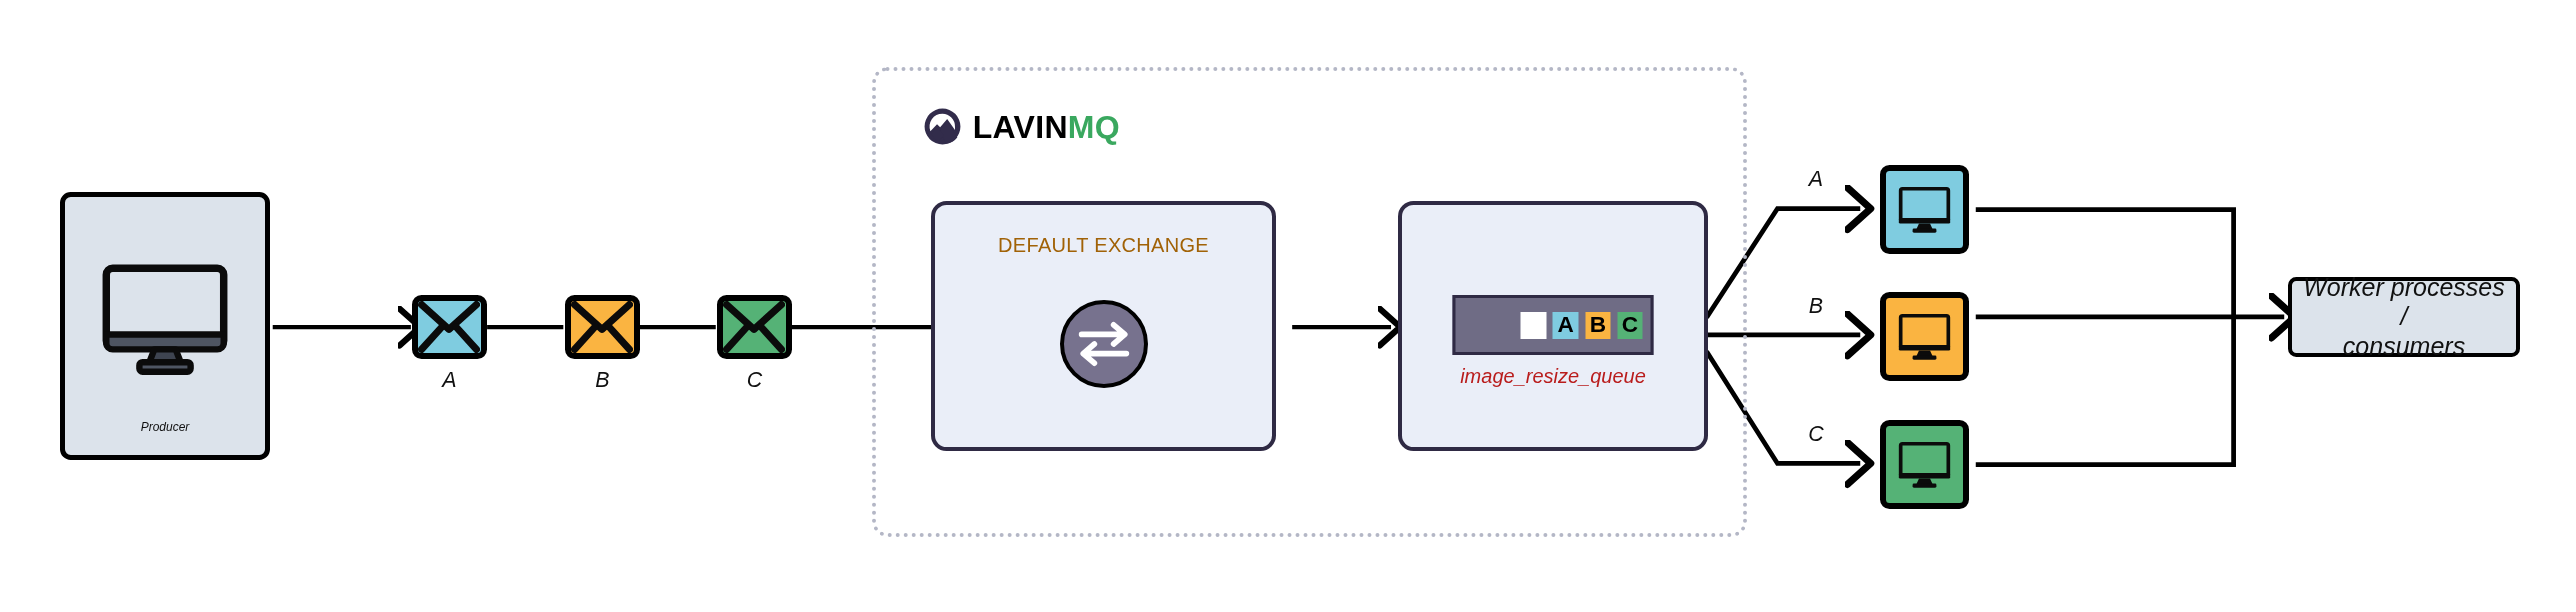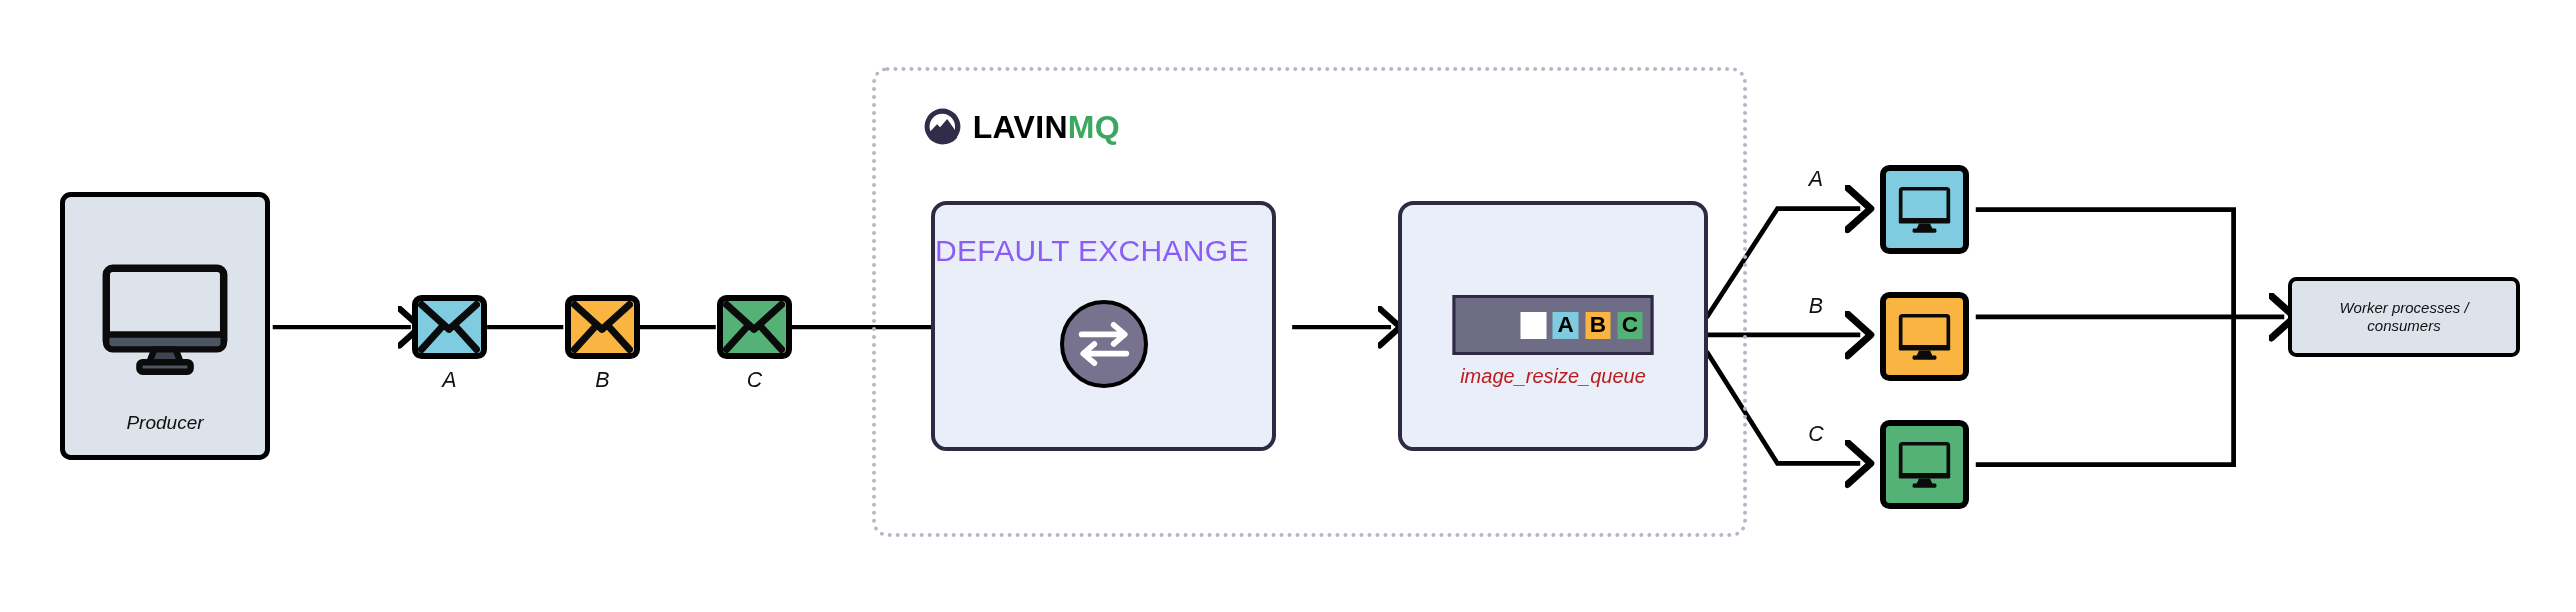--- a/index.html
+++ b/index.html
@@ -34,21 +34,21 @@
     border: 5.4px solid #000000;
     border-radius: 10.7px;
     box-sizing: border-box;
   }
   #producer-label {
     position: absolute;
     left: 0; right: 0;
     bottom: 21.4px;
     text-align: center;
     font-style: italic;
-    font-size: 19px;
+    font-size: 12px;
     color: #111111;
   }
   .monitor-big {
     position: absolute;
     left: 50%;
     top: 67px;
     transform: translateX(-50%);
     width: 129px;
   }
 
@@ -102,24 +102,24 @@
     border: 4.8px solid #2f2a44;
     border-radius: 15.5px;
     box-sizing: border-box;
   }
   #exchange-panel { left: 931px; top: 201px; width: 345px; height: 250px; }
   #queue-panel    { left: 1398px; top: 201px; width: 310px; height: 250px; }
 
   #exchange-title {
     position: absolute;
     left: 0; right: 0; top: 29px;
-    text-align: left;
-    font-size: 30px;
+    text-align: center;
+    font-size: 20px;
     letter-spacing: 0.3px;
-    color: #8b5cf6;
+    color: #a16207;
   }
   #exchange-circle {
     position: absolute;
     left: 50%; top: 95px;
     transform: translateX(-50%);
     width: 88px; height: 88px;
     border-radius: 50%;
     background: #77728e;
     border: 4.2px solid #000000;
     box-sizing: border-box;
@@ -190,21 +190,21 @@
     background: #dce3eb;
     border: 4.8px solid #000000;
     border-radius: 8.3px;
     box-sizing: border-box;
     display: flex;
     align-items: center;
     justify-content: center;
   }
   #worker-label {
     font-style: italic;
-    font-size: 15px;
+    font-size: 25px;
     line-height: 1.18;
     text-align: center;
     color: #111111;
     padding: 0 8.3px;
   }
 </style>
 </head>
 <body>
 
 <div id="canvas">

